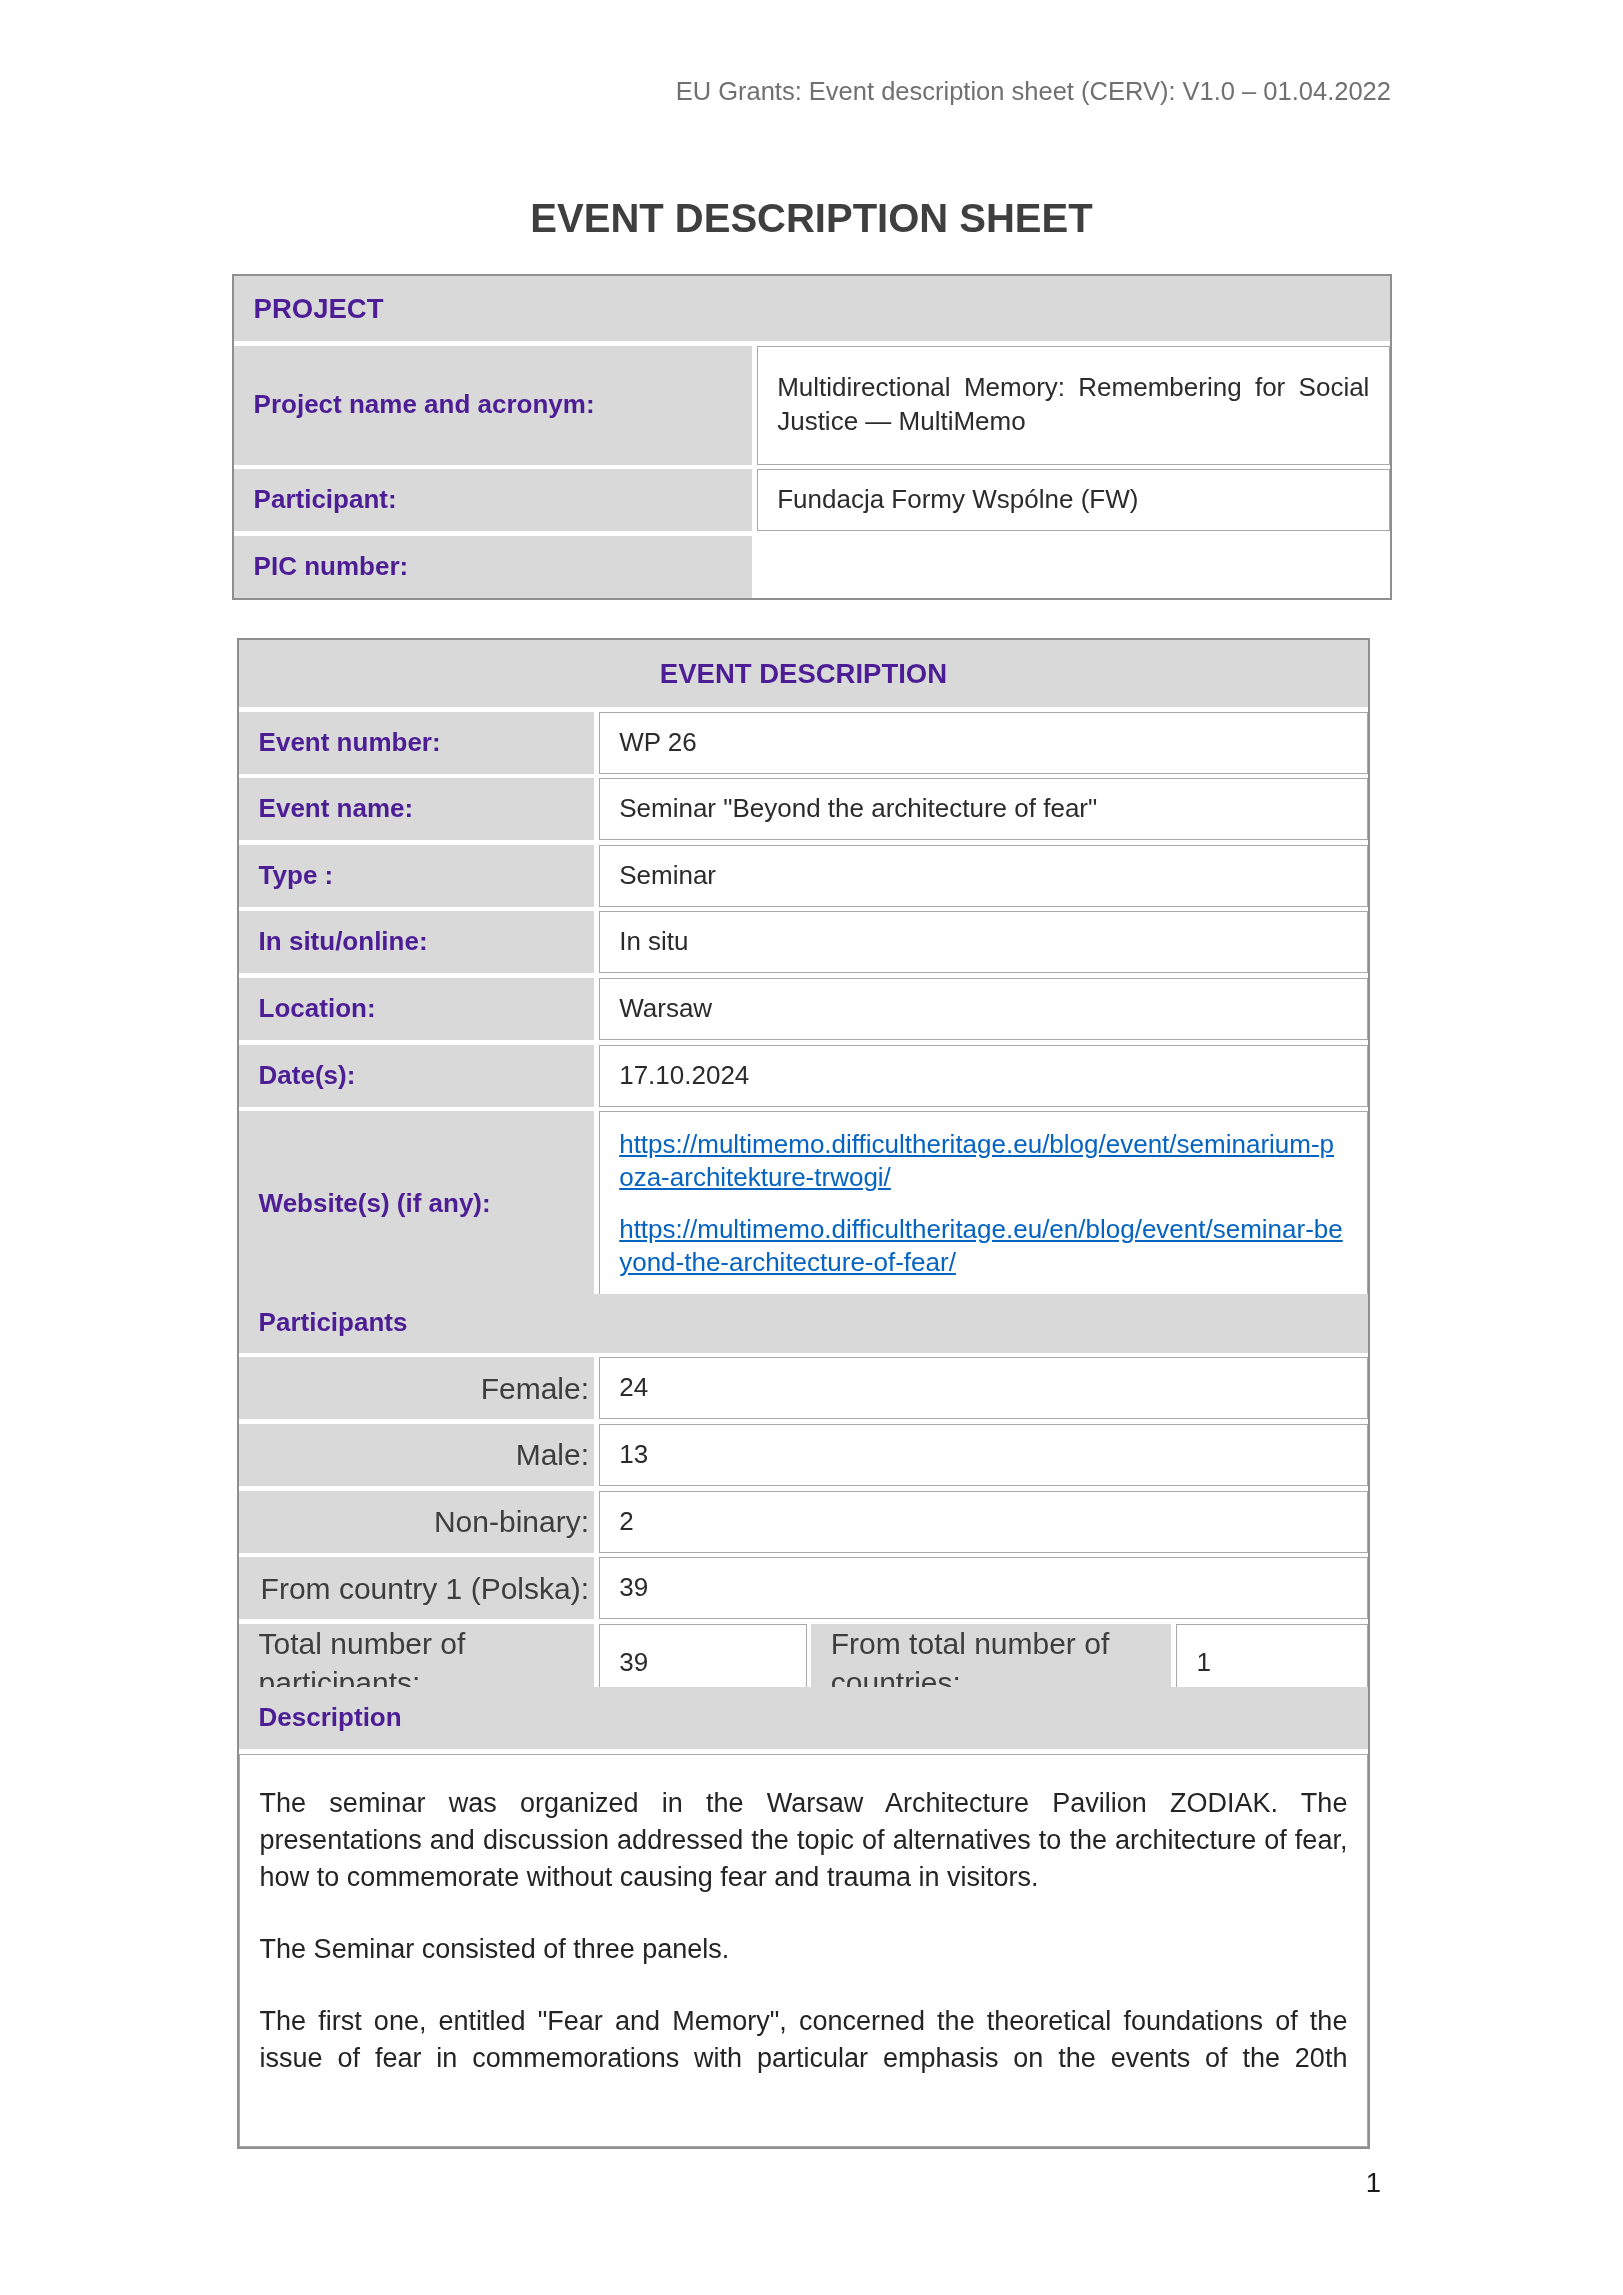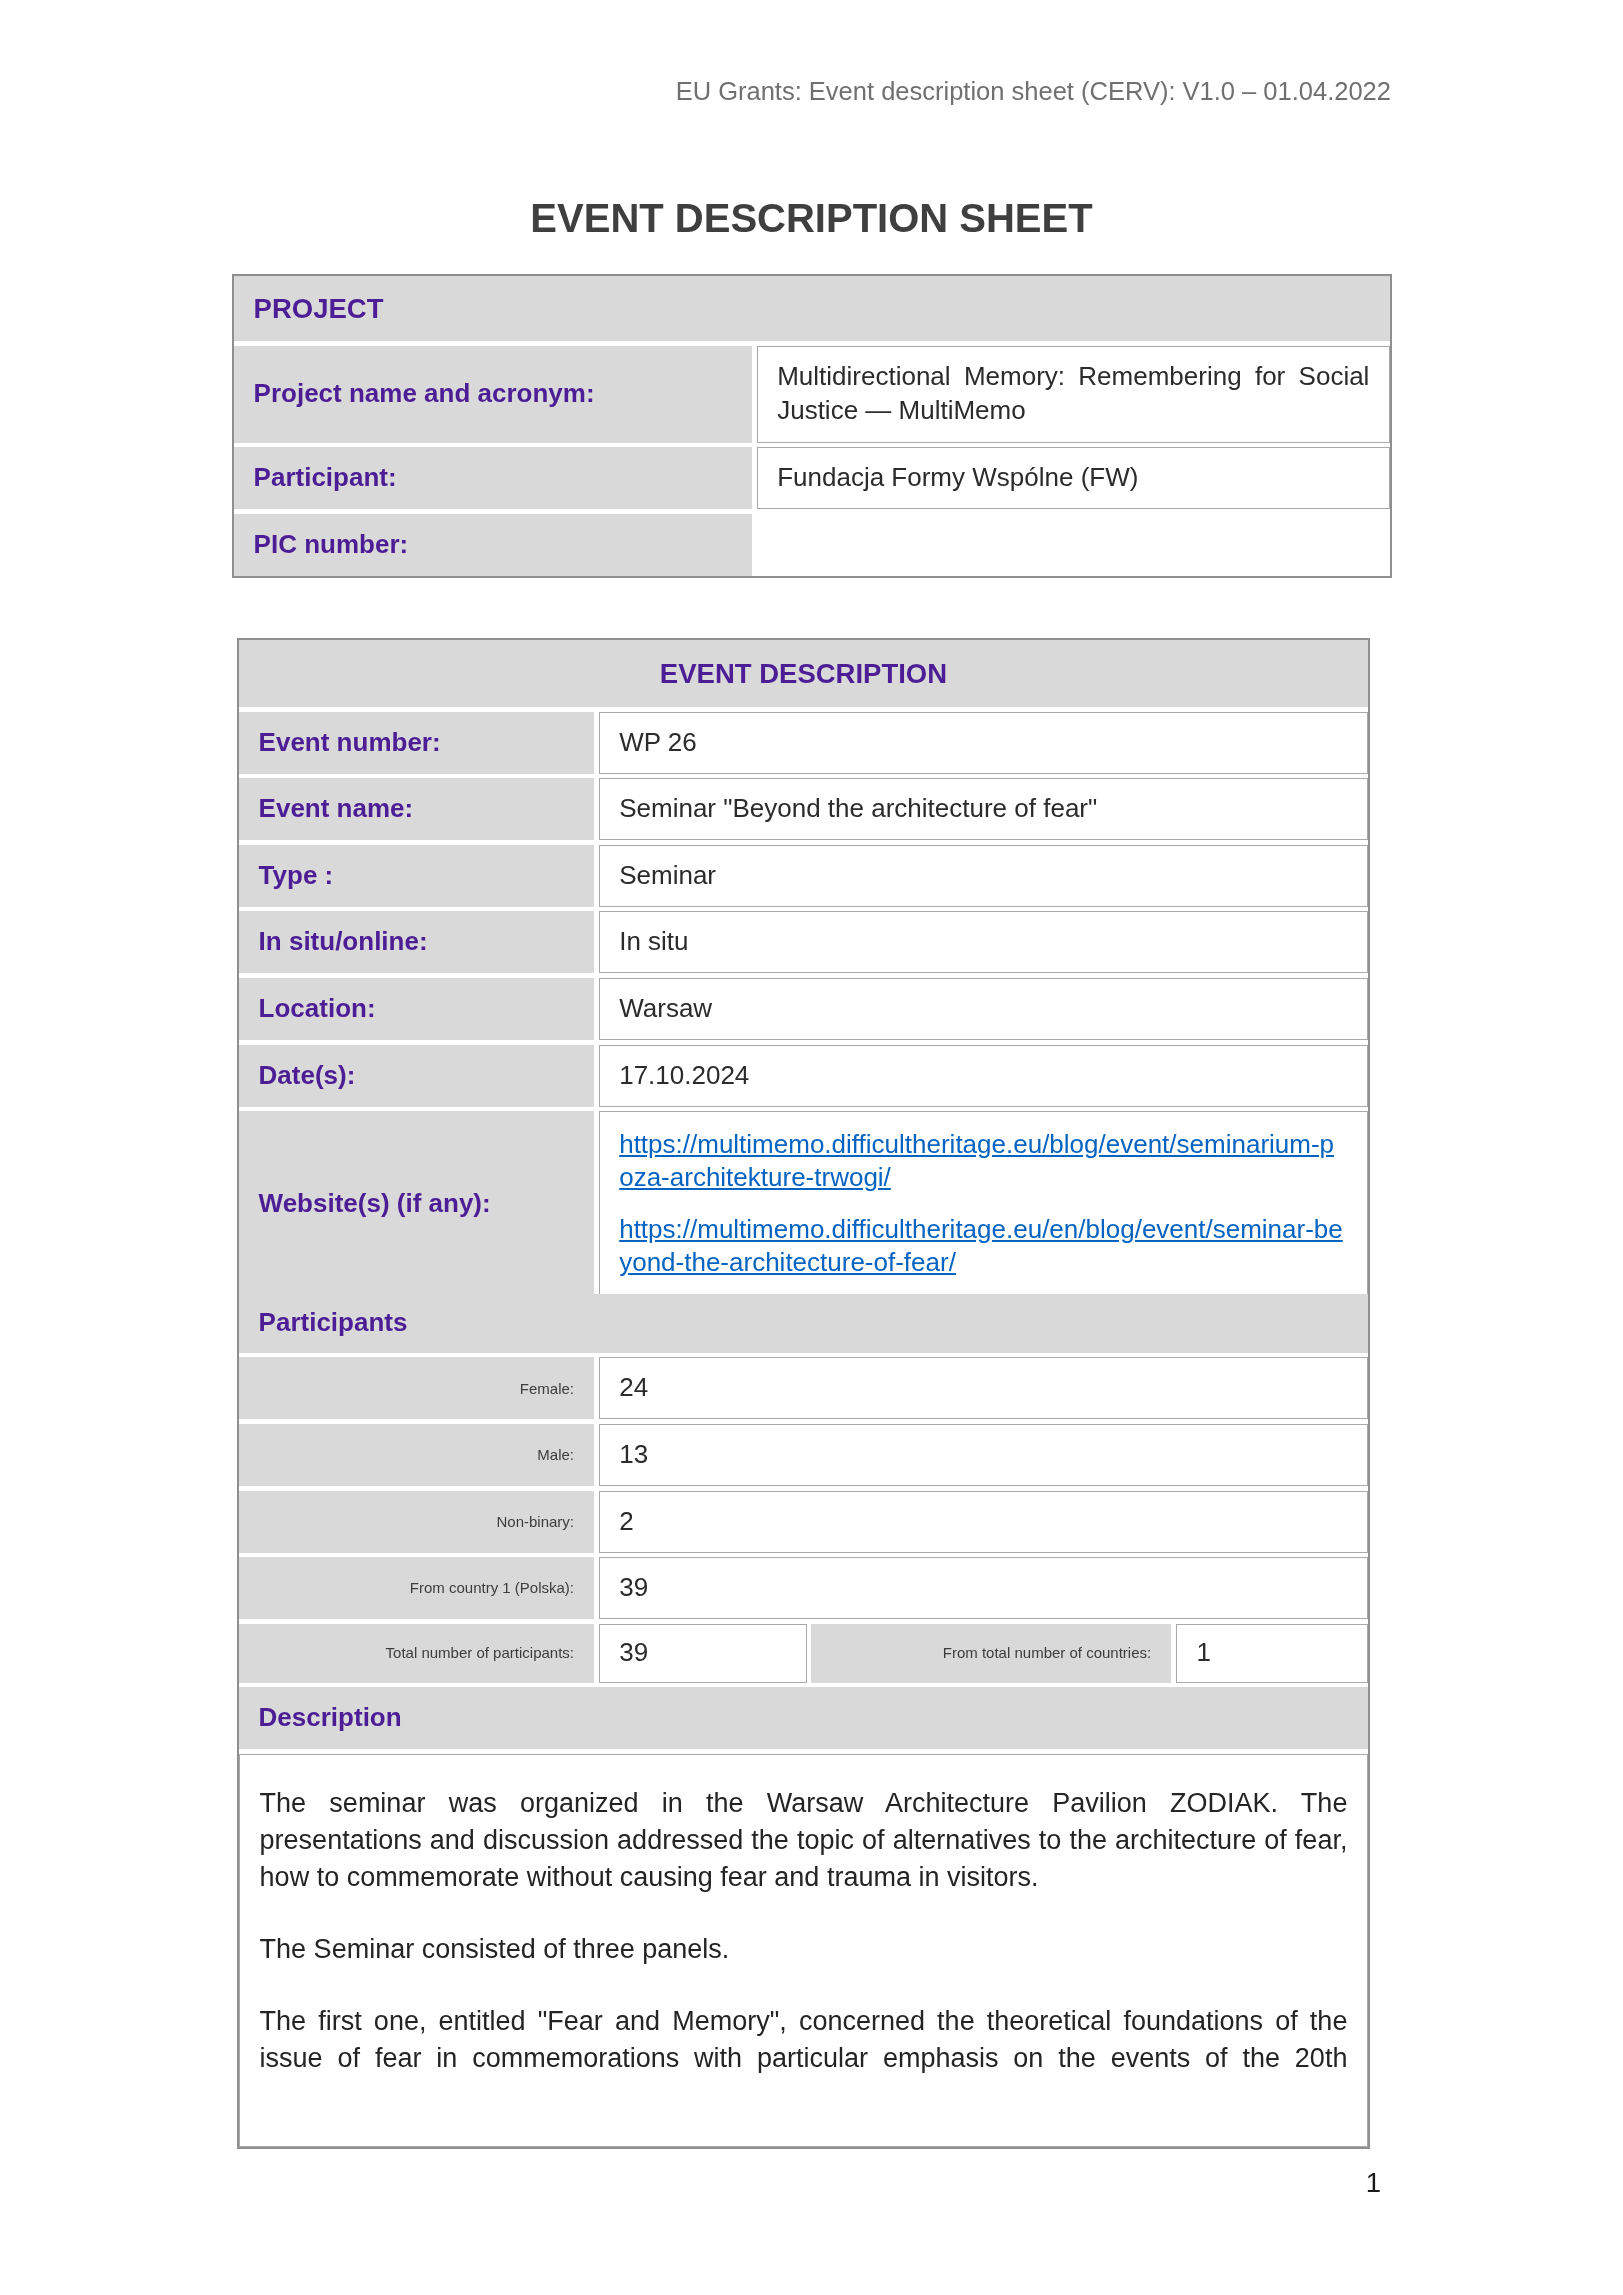--- a/index.html
+++ b/index.html
@@ -44,21 +44,21 @@
   }
   .tbl-project { top: 274px; left: 232px; width: 1160px; }
   .tbl-event   { top: 638px; left: 237px; width: 1133px; }
 
   .row { display: grid; gap: 4.6px; }
   .cols-project { grid-template-columns: 518px 1fr; }
   .cols-event   { grid-template-columns: 355px 1fr; }
   .cols-total   { grid-template-columns: 355px 208px 360px 1fr; }
   .full         { grid-template-columns: 1fr; }
 
-  .h100 { height: 65px; } .h148 { height: 97px; border-radius: 30px; } .h95 { height: 62px; }
+  .h100 { height: 65px; } .h148 { height: 119px; border-radius: 30px; } .h95 { height: 62px; }
   .h103 { height: 67px; } .h272 { height: 178px; } .h90 { height: 59px; }
   .h600 { height: 393px; border-radius: 8px; }
 
   .cell {
     display: flex;
     align-items: center;
     padding: 0 19.6px;
     font-size: 26px;
     line-height: 1.3;
   }
@@ -71,22 +71,22 @@
     background: #ffffff;
     border: 1.3px solid #a9a9a9;
     color: #2b2b2b;
   }
   .centered { justify-content: center; }
   .table-title { font-size: 27.5px; }
 
   .sub-label {
     font-weight: 400;
     justify-content: flex-end;
-    font-size: 15px;
-    padding-right: 20px;
+    font-size: 30px;
+    padding-right: 5px;
     color: #3d3d3d;
   }
 
   .jtext { display: block; width: 100%; text-align: justify; }
 
   .value-links {
     flex-direction: column;
     align-items: flex-start;
     justify-content: center;
     gap: 18.3px;

